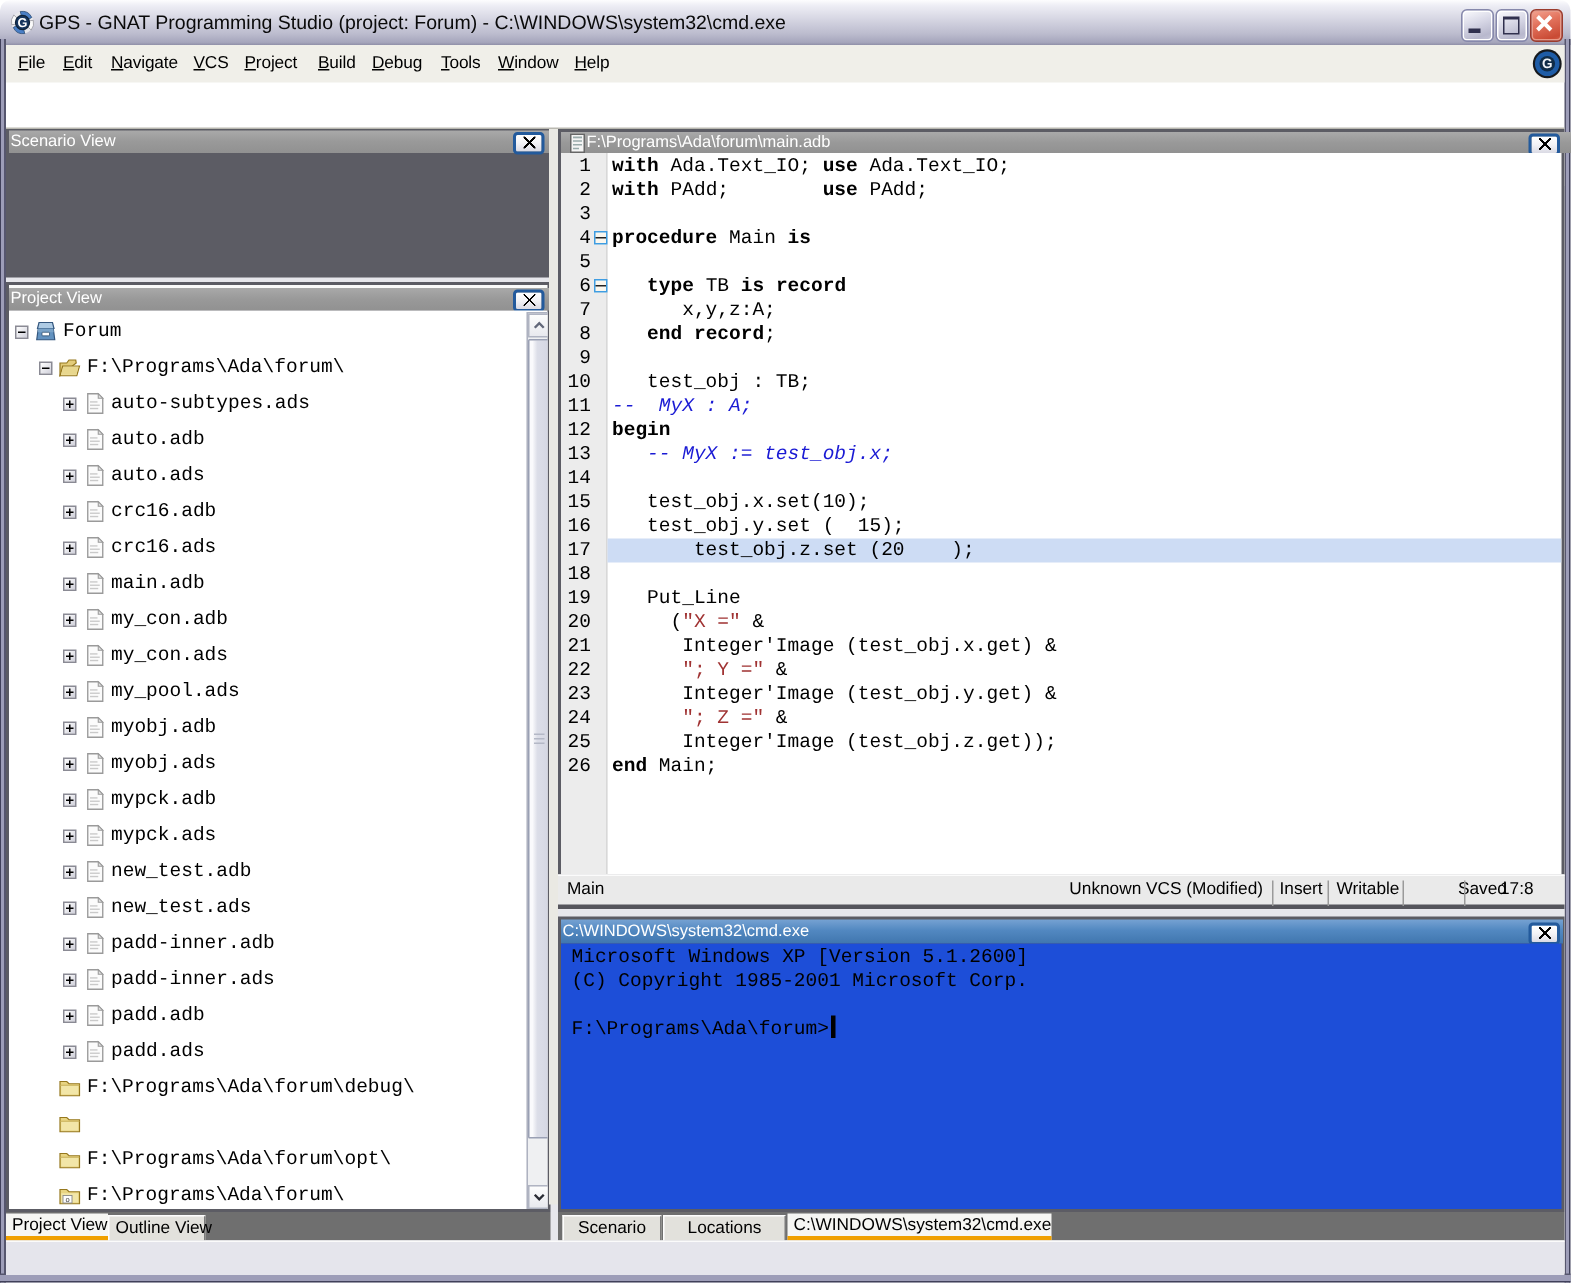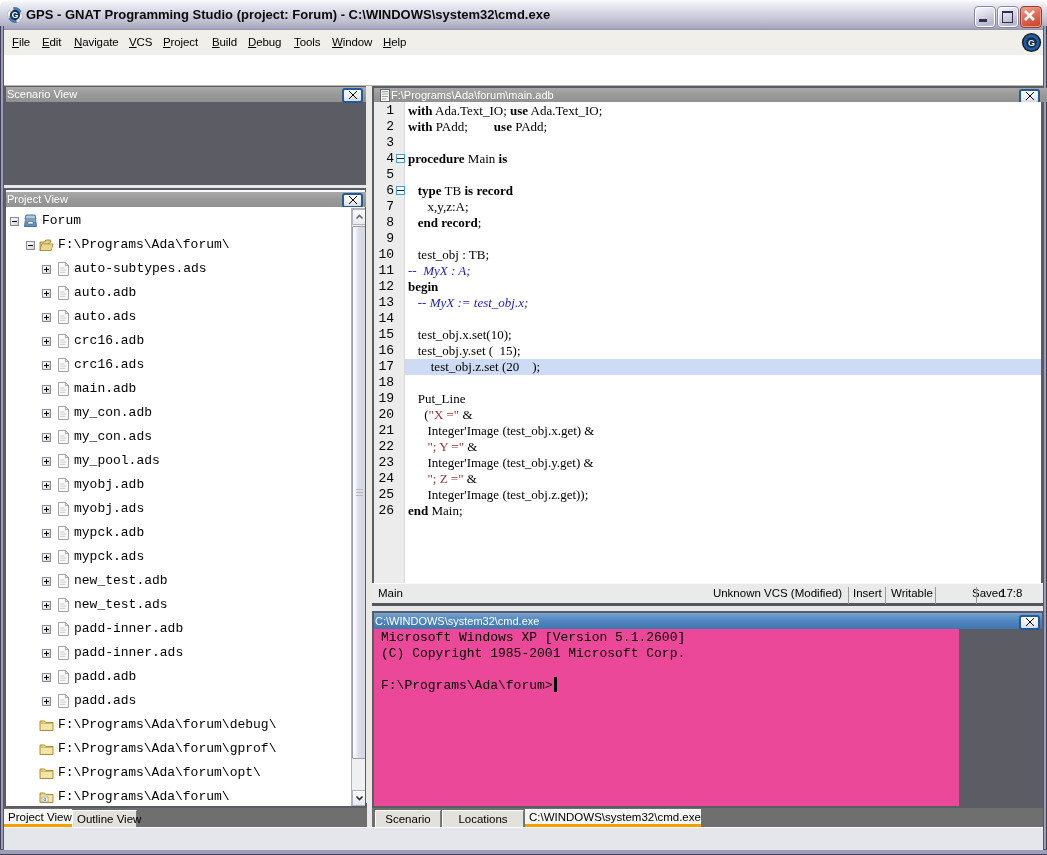--- a/index.html
+++ b/index.html
@@ -2,21 +2,21 @@
 <html><head><meta charset="utf-8">
 <style>
 html,body{margin:0;padding:0;}
 body{width:1047px;height:855px;overflow:hidden;font-family:"Liberation Sans",sans-serif;background:#fff;}
 .abs{position:absolute;}
 #win{position:absolute;left:0;top:0;width:1047px;height:855px;}
 
 #tbar{left:0;top:0;width:1047px;height:30px;
 background:linear-gradient(#fdfdfe 0%,#eeeef5 12%,#d4d4e1 45%,#bcbcce 75%,#a6a6bc 94%,#8f8fa8 100%);
 border-radius:7px 7px 0 0;}
-.ttext{position:absolute;left:26px;top:7px;font-size:13px;font-weight:bold;color:#0a0a0a;}
+.ttext{position:absolute;left:26px;top:7px;font-size:13px;font-weight:normal;color:#0a0a0a;}
 #brdL{left:0;top:26px;width:4px;height:829px;background:linear-gradient(90deg,#40405a 0 1px,#9d9db8 1px 3px,#56566e 3px 4px);}
 #brdR{left:1043px;top:26px;width:4px;height:829px;background:linear-gradient(90deg,#56566e 0 1px,#9d9db8 1px 3px,#40405a 3px 4px);}
 #brdB{left:0;top:849px;width:1047px;height:6px;background:linear-gradient(#56566e 0 1px,#9d9db8 1px 5px,#40405a 5px 6px);}
 
 .wbtn{position:absolute;top:6px;width:20px;height:20px;border-radius:4px;border:1px solid #8688ab;
 background:linear-gradient(160deg,#fcfcfe 0%,#dadae8 40%,#b8b8cd 80%,#c8c8da 100%);box-shadow:inset 0 0 0 1px #fff;}
 .wbtn.close{border-color:#9b3b2d;background:linear-gradient(160deg,#f4a593 0%,#e2725c 40%,#c94a34 85%,#d8604a 100%);box-shadow:inset 0 0 0 1px #e89a88;}
 
 #mbar{left:4px;top:30px;width:1039px;height:25px;background:#f0efe9;}
 .mitem{position:absolute;top:6px;font-size:11.5px;color:#000;letter-spacing:-0.1px;}
@@ -42,21 +42,21 @@
 .exp{position:absolute;top:7.5px;width:9px;height:9px;background:linear-gradient(135deg,#ffffff,#d0d0da);border:1px solid #8a8a94;box-sizing:border-box;}
 .exp:before{content:"";position:absolute;left:1px;right:1px;top:3px;height:1px;background:#000;}
 .exp.plus:after{content:"";position:absolute;left:3px;top:1px;width:1px;bottom:1px;background:#000;}
 
 #vsb{position:absolute;background:#eff0f2;border:1px solid #aeb2c0;box-sizing:border-box;}
 .sbtn{position:absolute;left:0;width:15px;height:16px;background:linear-gradient(#fdfdfd,#e8e9ee);border:1px solid #b0b4c2;box-sizing:border-box;}
 #sthumb{position:absolute;left:0;width:15px;background:linear-gradient(90deg,#fafafc 0 2px,#dcdee8 40%,#d4d6e2);border:1px solid #9aa0b4;box-sizing:border-box;border-radius:1px;}
 .grip{position:absolute;left:3px;right:3px;height:1px;background:#b4b8c6;}
 
 .lnum{position:absolute;width:20px;text-align:right;font-family:"Liberation Mono",monospace;font-size:13px;line-height:16px;color:#000;}
-.cline{position:absolute;font-family:Liberation Serif, serif;font-size:13px;line-height:16px;white-space:pre;color:#000;}
+.cline{position:absolute;font-family:Liberation Mono, monospace;font-size:13px;line-height:16px;white-space:pre;color:#000;}
 .cline b{font-weight:bold;}
 .cmt{color:#1a1ad4;font-style:italic;}
 .str{color:#a03333;}
 .fold{position:absolute;width:9px;height:9px;background:#fbf7ee;border:1.5px solid #3f9de2;box-sizing:border-box;}
 .fold:before{content:"";position:absolute;left:0px;right:0px;top:2.5px;height:1.2px;background:#222;}
 
 #estat{left:368px;top:497px;width:671px;height:23px;background:#eaeaea;border-top:1px solid #fbfbfb;border-bottom:3px solid #55555c;box-sizing:border-box;}
 #estat div{position:absolute;top:3px;font-size:11.5px;color:#000;white-space:nowrap;}
 .ssep{position:absolute;top:1px;width:1px;height:17px;background:#9a9a9a;}
 
@@ -380,21 +380,21 @@
             </svg><span style="position:absolute;left:68px">padd.ads</span></div>
       <div class="trow" style="left:0;top:506px;width:340px"><svg style="left:33px" width="15" height="13" viewBox="0 0 15 13">
               <path d="M1 12 V2.5 H5.5 L7 4 H14 V12 Z" fill="#e8d482" stroke="#96781e" stroke-width="0.8"></path>
               <path d="M1.8 11.2 V5 H13.2 V11.2 Z" fill="#f2e6a8"></path>
               <path d="M1 5 H14" stroke="#c8b05a" stroke-width="0.8"></path>
             </svg><span style="position:absolute;left:52px">F:\Programs\Ada\forum\debug\</span></div>
       <div class="trow" style="left:0;top:530px;width:340px"><svg style="left:33px" width="15" height="13" viewBox="0 0 15 13">
               <path d="M1 12 V2.5 H5.5 L7 4 H14 V12 Z" fill="#e8d482" stroke="#96781e" stroke-width="0.8"></path>
               <path d="M1.8 11.2 V5 H13.2 V11.2 Z" fill="#f2e6a8"></path>
               <path d="M1 5 H14" stroke="#c8b05a" stroke-width="0.8"></path>
-            </svg><span style="position:absolute;left:52px">F:\Programs\Ada\forum\gprof\</span></div>
+            </svg></div>
       <div class="trow" style="left:0;top:554px;width:340px"><svg style="left:33px" width="15" height="13" viewBox="0 0 15 13">
               <path d="M1 12 V2.5 H5.5 L7 4 H14 V12 Z" fill="#e8d482" stroke="#96781e" stroke-width="0.8"></path>
               <path d="M1.8 11.2 V5 H13.2 V11.2 Z" fill="#f2e6a8"></path>
               <path d="M1 5 H14" stroke="#c8b05a" stroke-width="0.8"></path>
             </svg><span style="position:absolute;left:52px">F:\Programs\Ada\forum\opt\</span></div>
       <div class="trow" style="left:0;top:578px;width:340px"><svg style="left:33px" width="15" height="13" viewBox="0 0 15 13">
               <path d="M1 12 V2.5 H5.5 L7 4 H14 V12 Z" fill="#e8d482" stroke="#96781e" stroke-width="0.8"></path>
               <path d="M1.8 11.2 V5 H13.2 V11.2 Z" fill="#f2e6a8"></path>
               <rect x="3" y="6.5" width="6" height="5" fill="#fdfdfd" stroke="#888" stroke-width="0.6"></rect>
               <text x="6" y="10.8" font-size="5" fill="#333" text-anchor="middle" font-family="Liberation Sans">o</text>
@@ -493,21 +493,21 @@
         <div style="left:519px">Writable</div>
         <div class="ssep" style="left:563px"></div>
         <div style="left:600px">Saved</div>
         <div class="ssep" style="left:604px"></div>
         <div style="left:628px">17:8</div>
       </div>
 
     <div class="pborder" style="left:368px;top:525px;width:671px;height:197px"></div>
     <div class="ptitle blue" style="left:370px;top:527px;width:667px;height:16px;line-height:16px">C:\WINDOWS\system32\cmd.exe</div>
     <div class="xbtn" style="left:1015px;top:529px"></div>
-    <div class="abs" style="left:370px;top:543px;width:585px;height:177px;background:#ec4899">
+    <div class="abs" style="left:370px;top:543px;width:667px;height:177px;background:#1d4ed8">
       <div class="kline" style="left:7px;top:1px">Microsoft Windows XP [Version 5.1.2600]</div>
       <div class="kline" style="left:7px;top:17px">(C) Copyright 1985-2001 Microsoft Corp.</div>
       <div class="kline" style="left:7px;top:49px">F:\Programs\Ada\forum&gt;</div>
       <div class="abs" style="left:180px;top:48px;width:3px;height:15px;background:#000"></div>
     </div>
 
     <div class="tabstrip" style="left:0;top:722px;width:363px">
       <div class="tab act" style="left:0;width:68px">Project View</div>
       <div class="tab" style="left:68px;width:65px">Outline View</div>
     </div>

